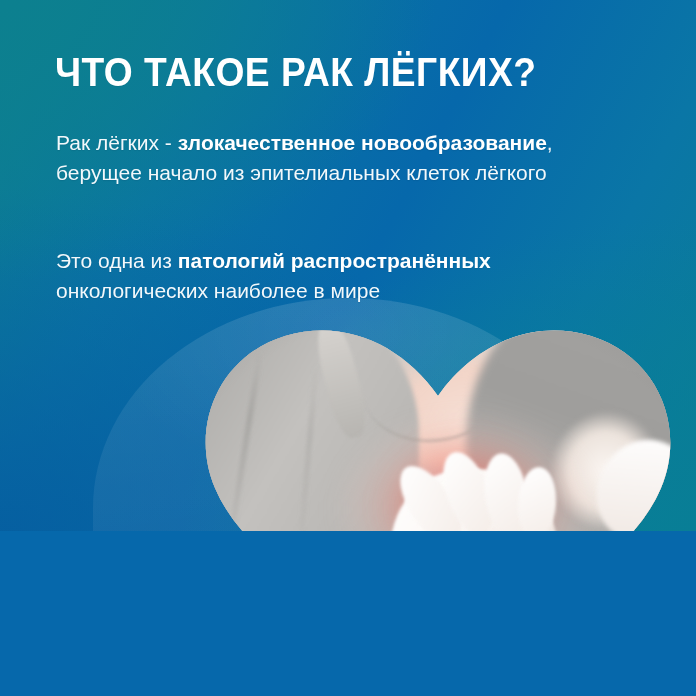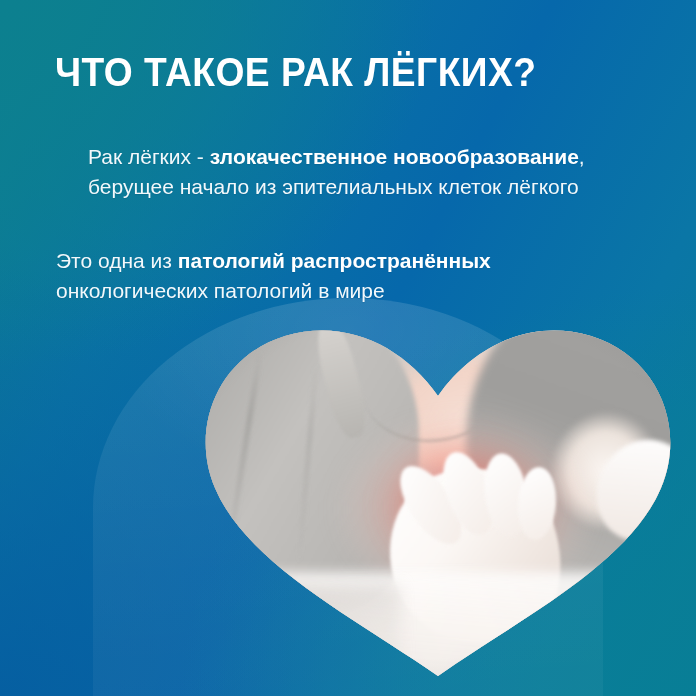--- a/index.html
+++ b/index.html
@@ -3,21 +3,21 @@
 <meta charset="utf-8">
 <title>Что такое рак лёгких?</title>
 <style>
   html,body{margin:0;padding:0;}
   body{
     width:696px;height:696px;overflow:hidden;
     font-family:"Liberation Sans","DejaVu Sans",sans-serif;
     background:#0668ab;
   }
   #poster{
-    position:relative;width:696px;height:696px;overflow:hidden;
+    position:relative;width:696px;height:531px;overflow:hidden;
     background:
       radial-gradient(120% 95% at 100% 100%, rgba(8,126,150,0.95) 0%, rgba(8,126,150,0.55) 32%, rgba(8,126,150,0) 62%),
       radial-gradient(95% 80% at 0% 0%, rgba(12,128,143,1) 0%, rgba(12,128,143,0.55) 34%, rgba(12,128,143,0) 66%),
       radial-gradient(110% 90% at 0% 100%, rgba(5,92,160,0.85) 0%, rgba(5,92,160,0.35) 40%, rgba(5,92,160,0) 72%),
       linear-gradient(118deg,#0d7f8f 0%,#0a74a4 26%,#0668ab 52%,#0a76a6 76%,#0b7e97 100%);
   }
 
   
   .arch{
     position:absolute;left:93px;top:298px;width:510px;height:398px;
@@ -153,21 +153,21 @@
     text-shadow:0 1px 0 rgba(0,0,0,0.06);
   }
   .para{
     position:absolute;left:56px;
     color:#f2f8fb;
     font-size:21px;line-height:30px;
     width:556px;
     text-shadow:0 1px 1px rgba(0,40,70,0.12);
   }
   .para b{font-weight:bold;color:#ffffff;}
-  #para1{top:142px;margin-left:32px;}
+  #para1{top:128px;}
   #para2{top:246px;}
 </style>
 </head>
 <body>
 
 <div id="poster">
 
   <div class="arch">
     <div class="arch-sheen"></div>
   </div>
@@ -193,15 +193,15 @@
       <div class="ph ph-hand2"></div>
       <div class="ph ph-bottom"></div>
       <div class="ph ph-bottom-shade"></div>
       <div class="ph ph-vignette"></div>
     </div>
   </div>
 
   <div class="title">ЧТО ТАКОЕ РАК ЛЁГКИХ?</div>
 
   <div class="para" id="para1"><span>Рак лёгких - </span><b>злокачественное новообразование</b><span>, берущее начало из эпителиальных клеток лёгкого</span></div>
-  <div class="para" id="para2"><span>Это одна из </span><b>патологий распространённых</b><span> онкологических патологий в мире</span></div>
+  <div class="para" id="para2"><span>Это одна из </span><b>патологий распространённых</b><span> онкологических наиболее в мире</span></div>
 
 </div>
 
 </body></html>

